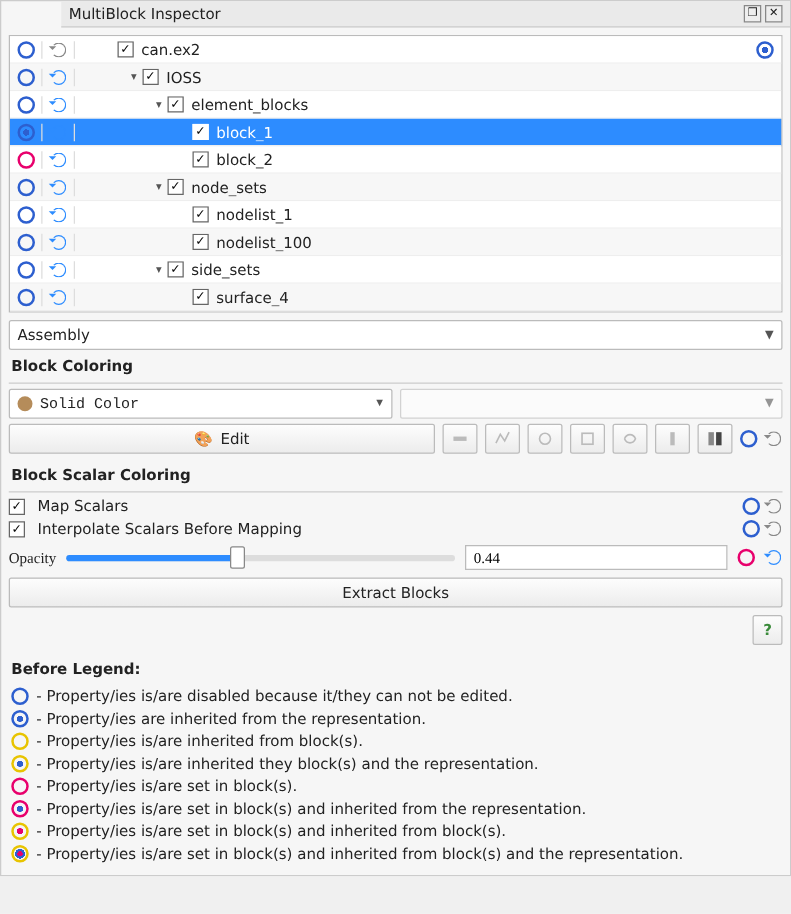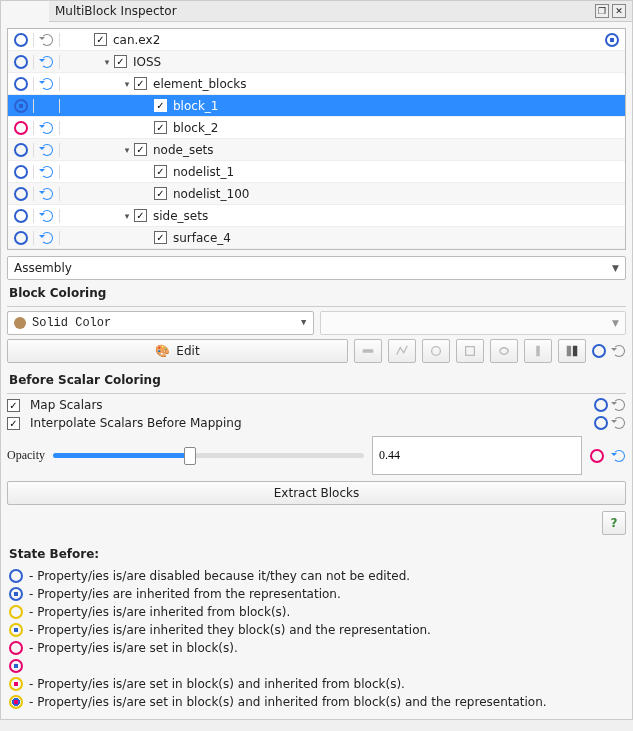--- a/index.html
+++ b/index.html
@@ -201,21 +201,21 @@
   }
   .slider-thumb {
     position:absolute; top:50%; transform:translate(-50%,-50%);
     width:12px; height:18px;
     background:#fff;
     border:1px solid #888;
     border-radius:2px;
   }
   input.numbox {
     width: 210px;
-    height:39px;
+    height:20px;
     border:1px solid #bbb;
     padding:0 6px;
     font-family:inherit;
     font-size:12px;
   }
   .help-row { display:flex; justify-content:flex-end; margin:6px; }
   .help-btn {
     width:24px; height:24px;
     border:1px solid #bbb;
     background:linear-gradient(#fdfdfd,#ececec);
@@ -478,21 +478,21 @@
           <rect x="2" y="2" width="5" height="12" fill="#888"></rect>
           <rect x="9" y="2" width="5" height="12" fill="#444"></rect>
         </svg>
       </div>
     <span class="state-circle sc-disabled"></span>
     <span class="reset-icon">
         <span class="reset-arrow"></span>
       </span>
   </div>
 
-  <div class="section-title">Before Scalar Coloring</div>
+  <div class="section-title">Block Scalar Coloring</div>
   <div class="hr"></div>
 
   <div class="check-row">
     <span class="checkbox">✓</span>
     <span>Map Scalars</span>
     <span class="right">
       <span class="state-circle sc-disabled"></span>
       <span class="reset-icon">
           <span class="reset-arrow"></span>
         </span>
@@ -526,21 +526,21 @@
   <div class="row-flex">
     <div class="btn wide">
       <span>Extract Blocks</span>
     </div>
   </div>
 
   <div class="help-row">
     <div class="help-btn">?</div>
   </div>
 
-  <div class="state-legend-title">State Before:</div>
+  <div class="state-legend-title">Before Legend:</div>
   <div class="legend" id="legend-area">
       <div class="legend-row">
         <span class="state-circle sc-disabled"></span>
         <span>- Property/ies is/are disabled because it/they can not be edited.</span>
       </div>
       <div class="legend-row">
         <span class="state-circle sc-inherit-rep"></span>
         <span>- Property/ies are inherited from the representation.</span>
       </div>
       <div class="legend-row">
@@ -550,20 +550,21 @@
       <div class="legend-row">
         <span class="state-circle sc-inherit-blk-rep"></span>
         <span>- Property/ies is/are inherited they block(s) and the representation.</span>
       </div>
       <div class="legend-row">
         <span class="state-circle sc-set-blk"></span>
         <span>- Property/ies is/are set in block(s).</span>
       </div>
       <div class="legend-row">
         <span class="state-circle sc-set-blk-rep"></span>
+        <span>- Property/ies is/are set in block(s) and inherited from the representation.</span>
       </div>
       <div class="legend-row">
         <span class="state-circle sc-set-inh-blk"></span>
         <span>- Property/ies is/are set in block(s) and inherited from block(s).</span>
       </div>
       <div class="legend-row">
         <span class="state-circle sc-set-inh-blk-rep"></span>
         <span>- Property/ies is/are set in block(s) and inherited from block(s) and the representation.</span>
       </div>
     </div>

